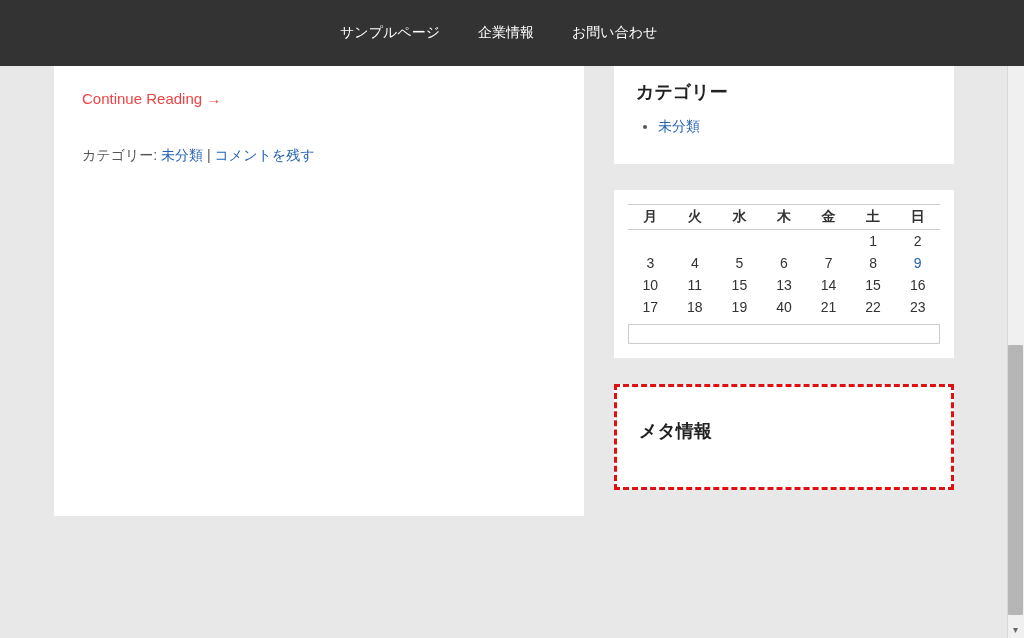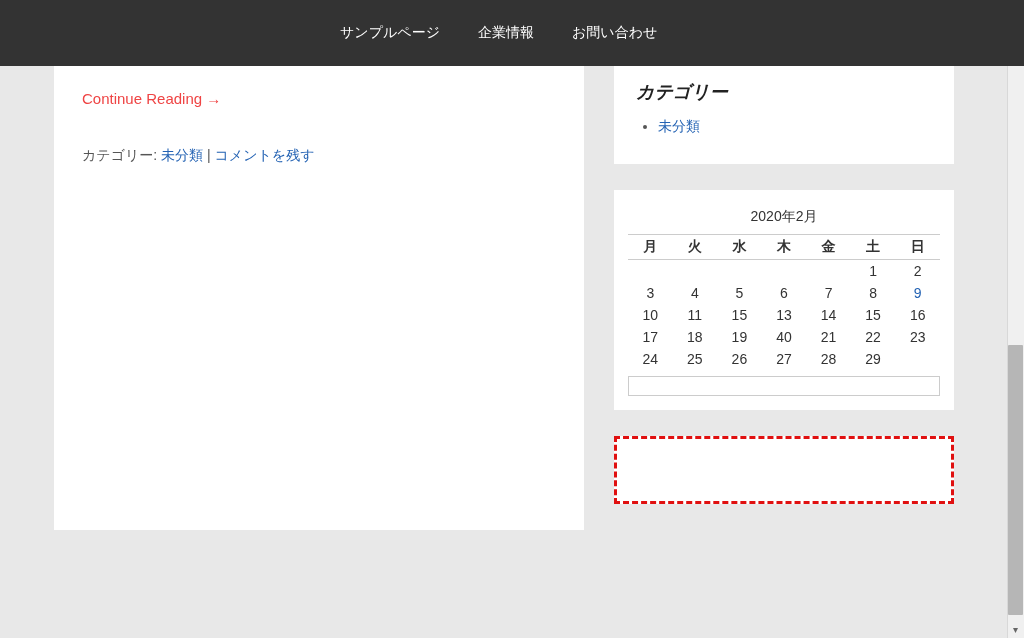--- a/index.html
+++ b/index.html
@@ -65,21 +65,20 @@
     .widget {
       background: #fff;
       padding: 20px 22px 22px 22px;
       margin-bottom: 26px;
     }
     .widget h3 {
       font-size: 18px;
       font-weight: bold;
       color: #222;
       margin-bottom: 14px;
-      font-style: italic;
     }
     .widget ul { list-style: disc; padding-left: 22px; }
     .widget ul li { margin-bottom: 6px; color: #555; }
     .widget ul li a { color: #2362b3; text-decoration: none; font-size: 14px; }
 
     .calendar-widget { padding: 14px 14px 14px 14px; }
     .calendar-caption { text-align: center; font-size: 14px; margin-bottom: 8px; color: #333; padding-top: 4px;}
     table.calendar { width: 100%; border-collapse: collapse; }
     table.calendar th, table.calendar td {
       text-align: center;
@@ -155,21 +154,20 @@
 
   <div class="sidebar">
     <div class="widget">
       <h3>カテゴリー</h3>
       <ul>
         <li><a href="#">未分類</a></li>
       </ul>
     </div>
 
     <div class="widget calendar-widget">
-      <div class="calendar-caption">2020年2月</div>
       <table class="calendar">
         <thead>
           <tr id="cal-dow">
               <th>月</th>
               <th>火</th>
               <th>水</th>
               <th>木</th>
               <th>金</th>
               <th>土</th>
               <th>日</th>
@@ -205,35 +203,27 @@
             </tr>
             <tr>
               <td>17</td>
               <td>18</td>
               <td>19</td>
               <td>40</td>
               <td>21</td>
               <td>22</td>
               <td>23</td>
             </tr>
-            <tr>
-              <td>24</td>
-              <td>25</td>
-              <td>26</td>
-              <td>27</td>
-              <td>28</td>
-              <td>29</td>
-              <td></td>
-            </tr>
           </tbody>
       </table>
       <div class="calendar-nav"></div>
     </div>
 
     <div class="widget meta-widget">
+      <h3>メタ情報</h3>
     </div>
   </div>
 </div>
 
 <div class="scrollbar-track">
   <div class="scrollbar-thumb"></div>
   <div class="scrollbar-arrow down">▾</div>
 </div>
 
 </body></html>

